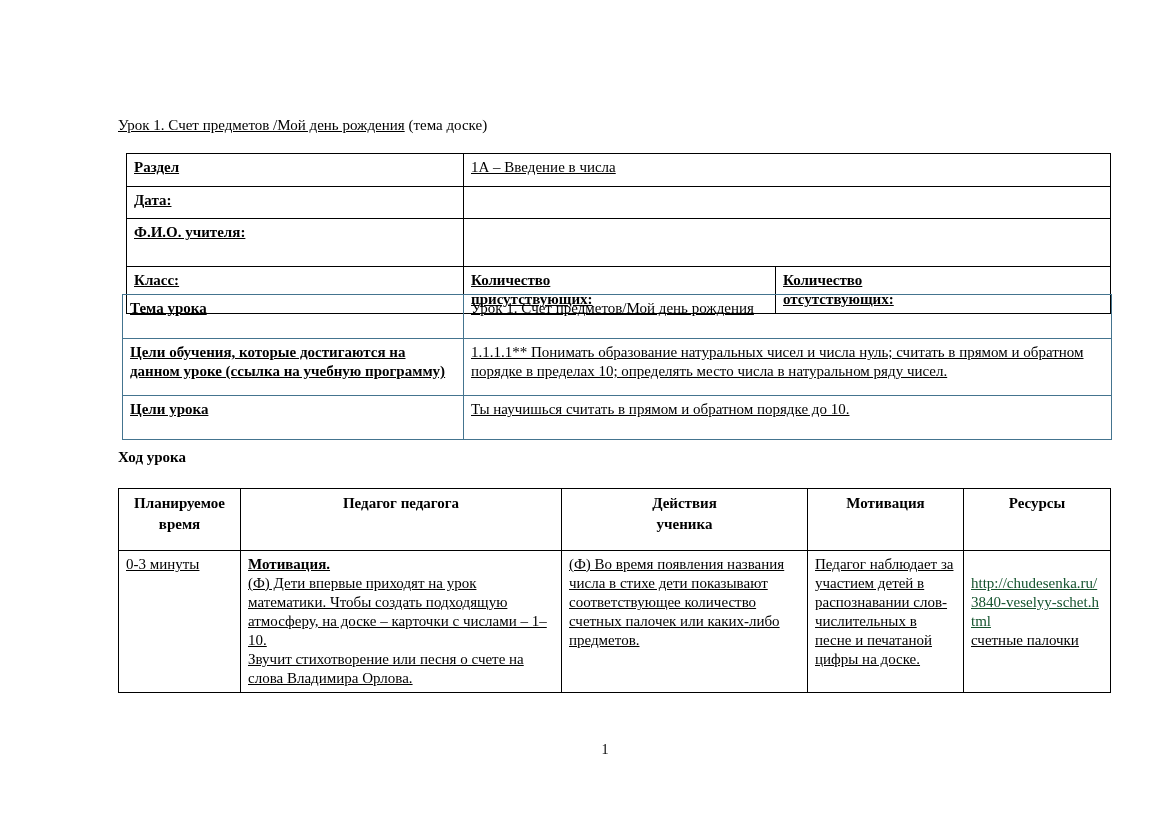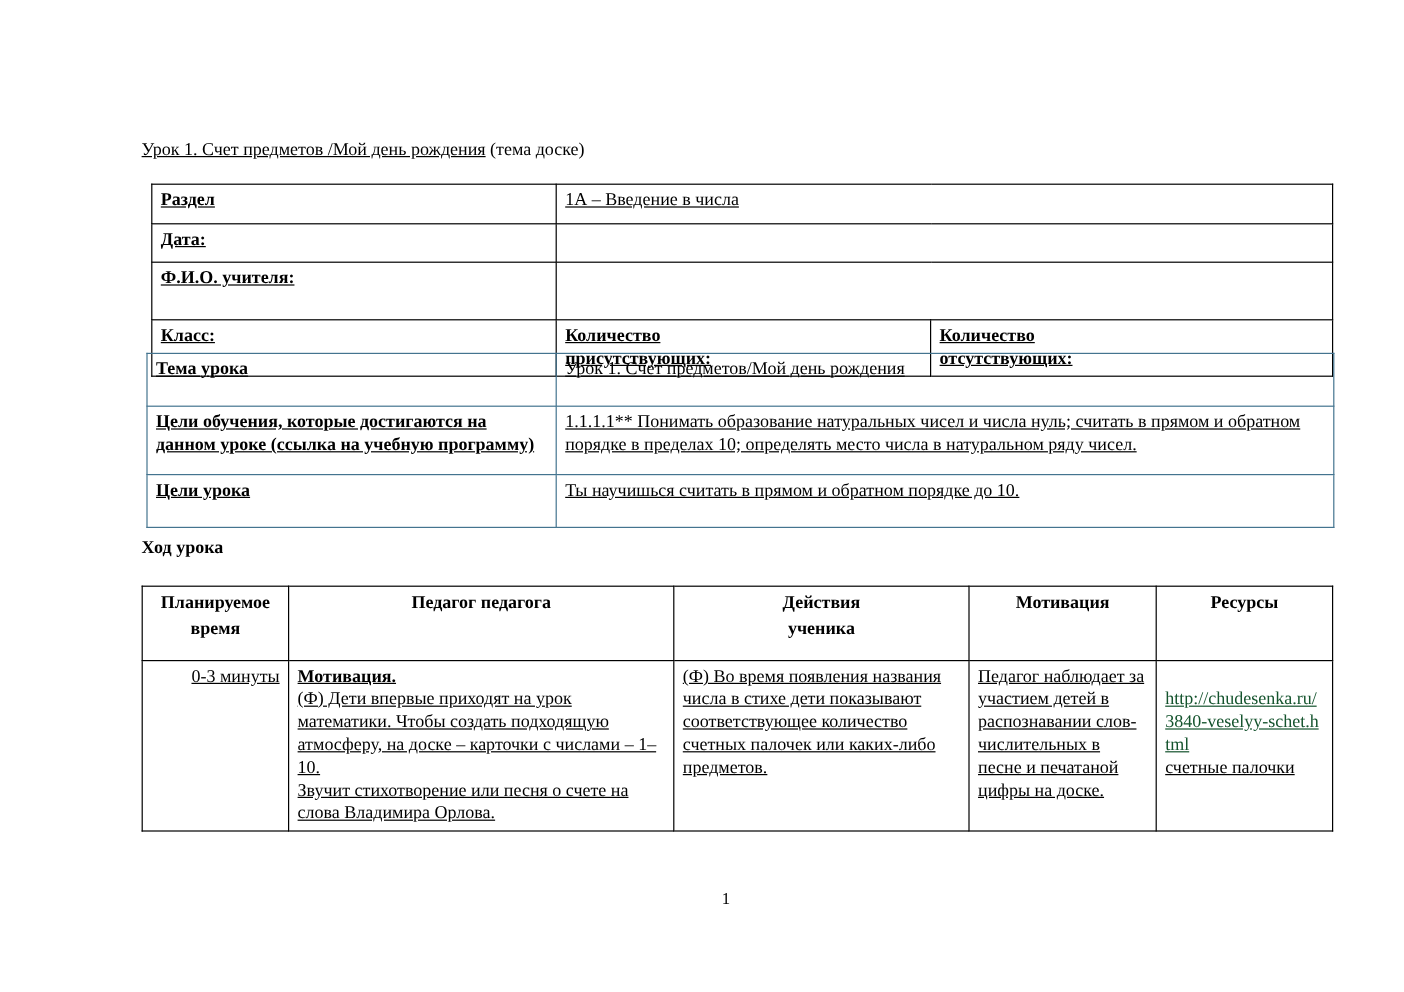--- a/index.html
+++ b/index.html
@@ -33,21 +33,21 @@
 
   .section-heading { position: absolute; left: 118px; top: 449px; font-size: 15px; font-weight: bold; }
 
   
   .tbl-lesson { position: absolute; left: 118px; top: 488px; width: 992px; }
   .tbl-lesson td { border: 1px solid #000000; }
   .tbl-lesson th {
     border: 1px solid #000000; font-size: 15px; line-height: 21px;
     font-weight: bold; vertical-align: top; text-align: center; padding: 4px 4px;
   }
-  .cell-time { text-align: right; margin-left: 32px; }
+  .cell-time { text-align: left; margin-left: 32px; }
   .bold { font-weight: bold; }
   .res-link {
     color: #14532d; text-decoration: underline;
     word-break: break-all; display: inline-block; margin-top: 19px;
   }
   .page-number { position: absolute; left: 0; top: 742px; width: 1210px; text-align: center; font-size: 14px; }
 </style>
 </head>
 <body>
 

